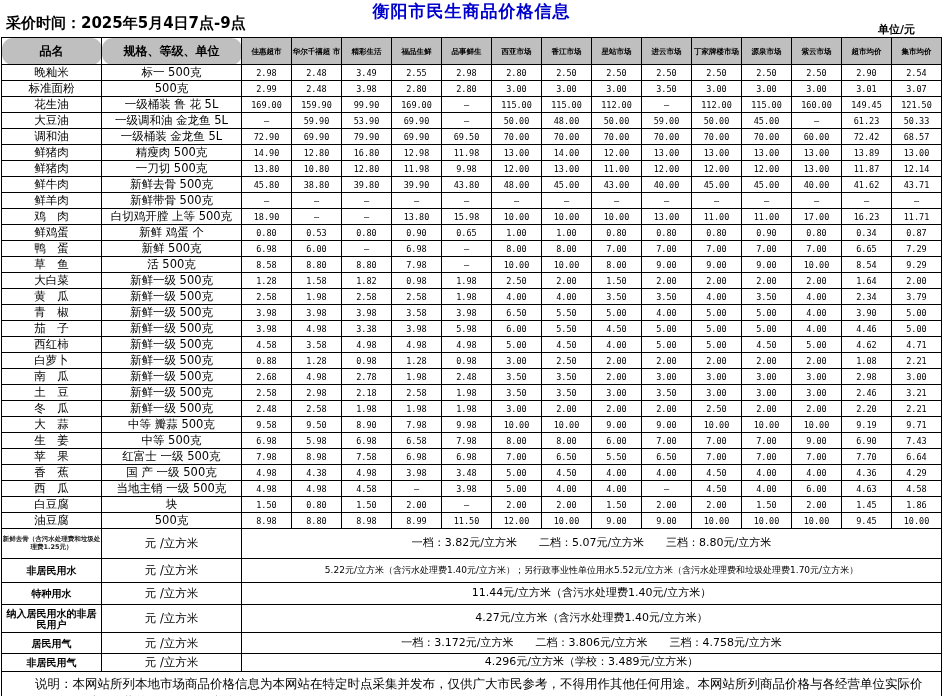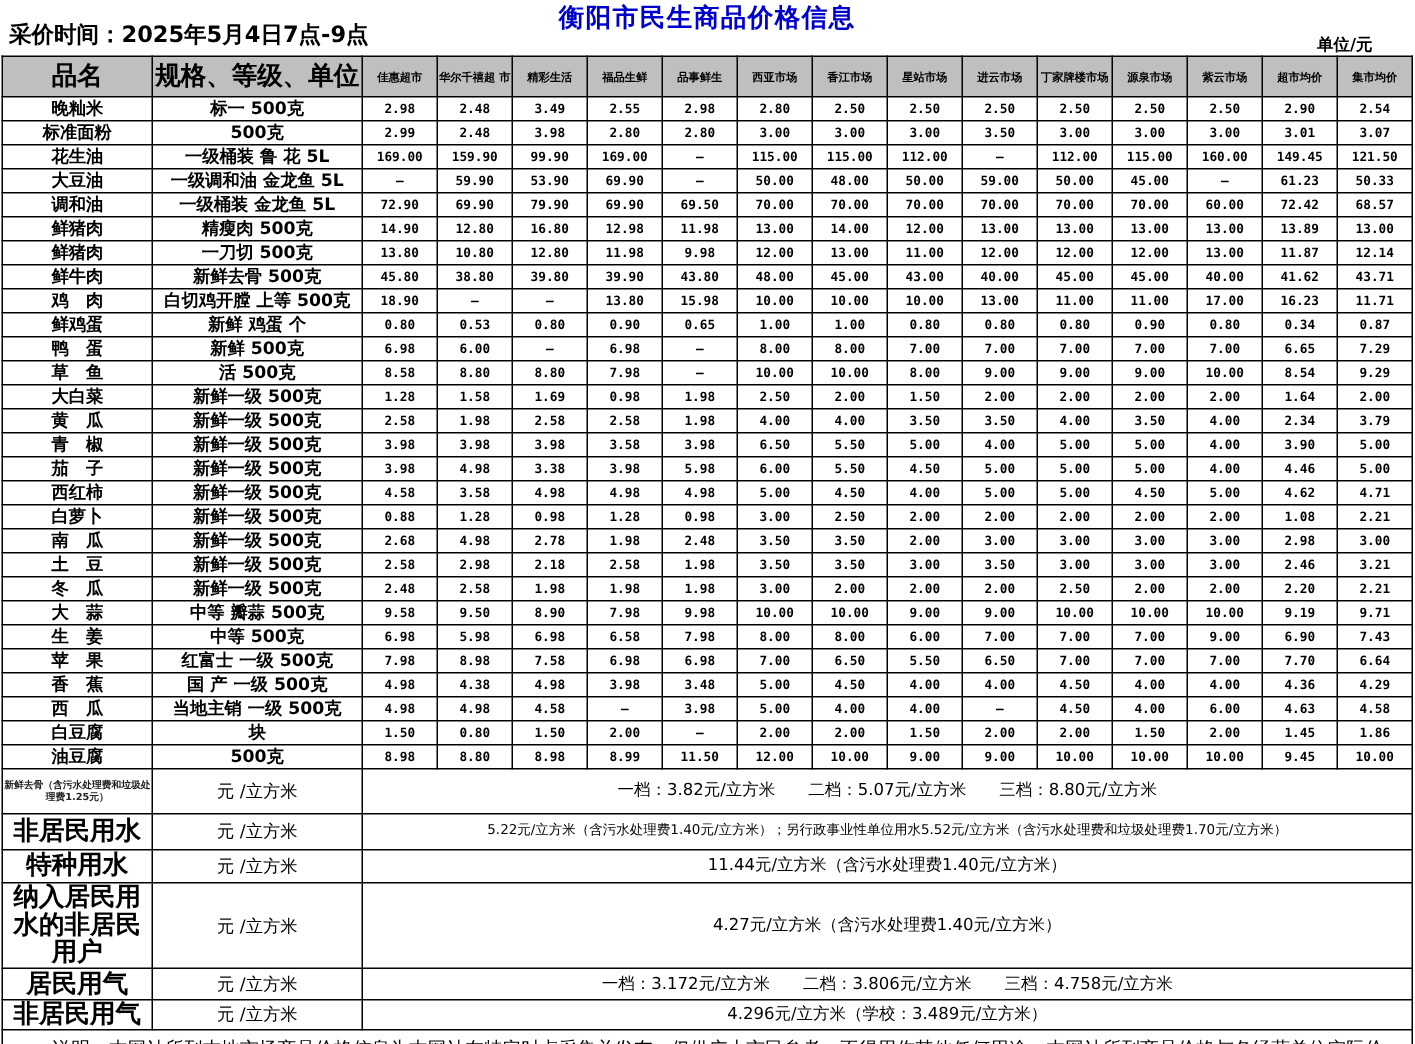--- a/index.html
+++ b/index.html
@@ -28,29 +28,29 @@
     border-collapse:collapse; table-layout:fixed; width:941px; margin-left:1px;
   }
   .price-table th, .price-table td {
     border:1px solid #000; padding:0; overflow:hidden;
     text-align:center; vertical-align:middle; white-space:nowrap;
   }
   .price-table thead th {
     background:#bfbfbf; height:27px; font-weight:bold;
     font-size:7.5px; line-height:1.2; white-space:normal;
   }
-  .price-table thead th.bighead { font-size:17px; }
+  .price-table thead th.bighead { font-size:12px;border-radius:11px; }
   td.name-cell  { font-size:11.5px; height:13px; }
   td.spec-cell  { font-size:11.5px; }
   td.price-cell {
     font-family:"DejaVu Sans Mono","Liberation Mono",monospace;
     font-size:8.5px;
   }
-  tr.product-row { height:15px;font-weight:bold; }
-  td.util-label { font-size:17px; font-weight:bold; white-space:normal; line-height:1.1; }
+  tr.product-row { height:15px; }
+  td.util-label { font-size:10px; font-weight:bold; white-space:normal; line-height:1.1; }
   td.util-label.small { font-size:6.5px; color:#222; }
   td.util-unit  { font-size:11.5px; }
   td.util-value { font-size:11px; white-space:normal; line-height:1.15; }
   td.util-value.long { font-size:9px; }
   tr.util-row-0 { height:30px; }
   tr.util-row-1 { height:24px; }
   tr.util-row-2 { height:22px; }
   tr.util-row-3 { height:28px; }
   tr.util-row-4 { height:21px; }
   tr.util-row-5 { height:18px; }
@@ -249,20 +249,38 @@
           <td class="price-cell">45.00</td>
           <td class="price-cell">43.00</td>
           <td class="price-cell">40.00</td>
           <td class="price-cell">45.00</td>
           <td class="price-cell">45.00</td>
           <td class="price-cell">40.00</td>
           <td class="price-cell">41.62</td>
           <td class="price-cell">43.71</td>
         </tr>
         <tr class="product-row">
+          <td class="name-cell">鲜羊肉</td>
+          <td class="spec-cell">新鲜带骨 500克</td>
+          <td class="price-cell">–</td>
+          <td class="price-cell">–</td>
+          <td class="price-cell">–</td>
+          <td class="price-cell">–</td>
+          <td class="price-cell">–</td>
+          <td class="price-cell">–</td>
+          <td class="price-cell">–</td>
+          <td class="price-cell">–</td>
+          <td class="price-cell">–</td>
+          <td class="price-cell">–</td>
+          <td class="price-cell">–</td>
+          <td class="price-cell">–</td>
+          <td class="price-cell">–</td>
+          <td class="price-cell">–</td>
+        </tr>
+        <tr class="product-row">
           <td class="name-cell">鸡　肉</td>
           <td class="spec-cell">白切鸡开膛 上等 500克</td>
           <td class="price-cell">18.90</td>
           <td class="price-cell">–</td>
           <td class="price-cell">–</td>
           <td class="price-cell">13.80</td>
           <td class="price-cell">15.98</td>
           <td class="price-cell">10.00</td>
           <td class="price-cell">10.00</td>
           <td class="price-cell">10.00</td>
@@ -325,21 +343,21 @@
           <td class="price-cell">9.00</td>
           <td class="price-cell">10.00</td>
           <td class="price-cell">8.54</td>
           <td class="price-cell">9.29</td>
         </tr>
         <tr class="product-row">
           <td class="name-cell">大白菜</td>
           <td class="spec-cell">新鲜一级 500克</td>
           <td class="price-cell">1.28</td>
           <td class="price-cell">1.58</td>
-          <td class="price-cell">1.69</td>
+          <td class="price-cell">1.82</td>
           <td class="price-cell">0.98</td>
           <td class="price-cell">1.98</td>
           <td class="price-cell">2.50</td>
           <td class="price-cell">2.00</td>
           <td class="price-cell">1.50</td>
           <td class="price-cell">2.00</td>
           <td class="price-cell">2.00</td>
           <td class="price-cell">2.00</td>
           <td class="price-cell">2.00</td>
           <td class="price-cell">1.64</td>

